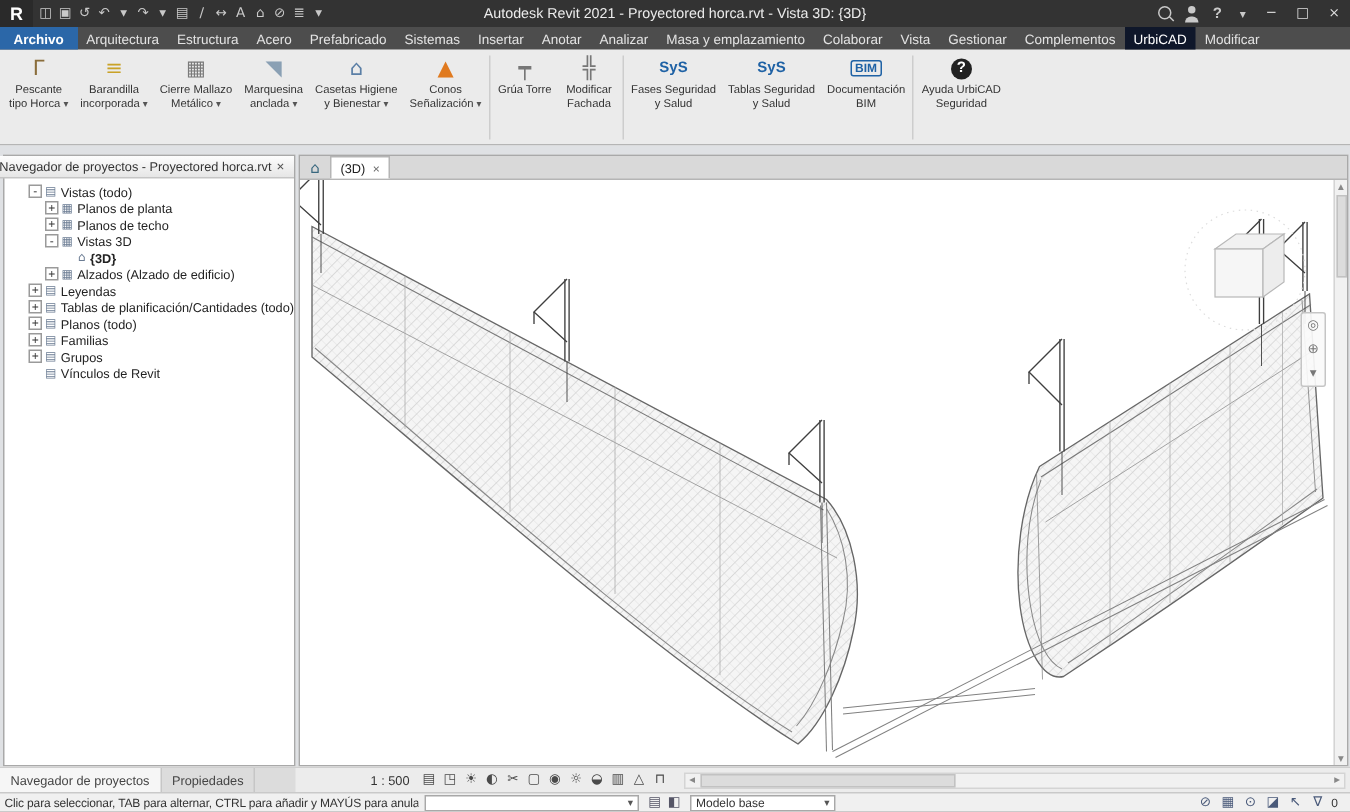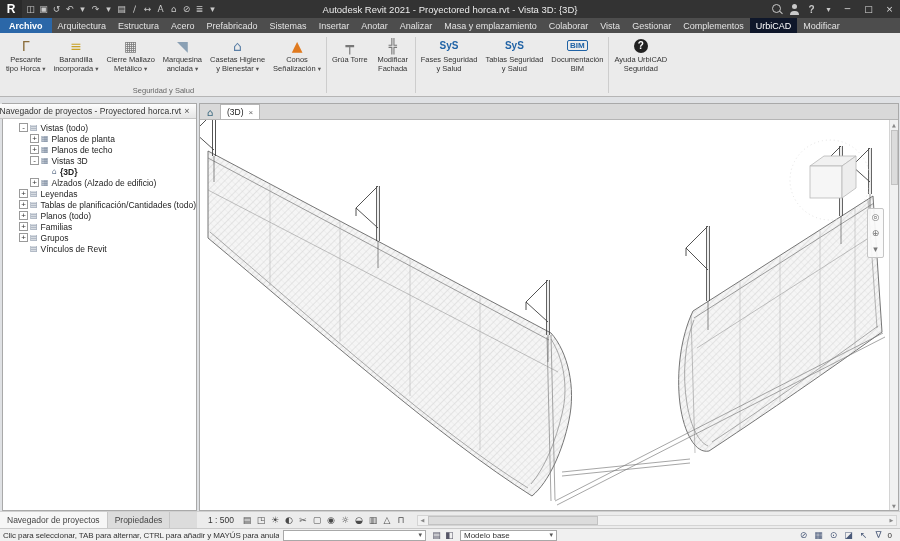--- a/index.html
+++ b/index.html
@@ -73,21 +73,21 @@
   .sarrow{height:9px;display:flex;align-items:center;justify-content:center;width:100%;flex:none;}
   .navbar{position:absolute;right:14px;top:88px;width:17px;background:rgba(250,250,250,.92);border:1px solid #c5c5c5;border-radius:2px;display:flex;flex-direction:column;align-items:center;padding:3px 0;gap:6px;color:#777;font-size:9px;}
   .nbi{display:block;line-height:10px;}
 
   
   .bottomrow{position:absolute;top:511px;left:0;width:100%;height:17px;background:#ececec;border-top:1px solid #cfcfcf;display:flex;align-items:stretch;}
   .paneltabs{width:197px;display:flex;align-items:stretch;background:#dcdcdc;flex:none;}
   .ptab{padding:0 7px;font-size:8.5px;display:flex;align-items:center;color:#444;border-right:1px solid #c6c6c6;white-space:nowrap;}
   .ptab.active{background:#f6f6f6;}
   .vcb{display:flex;align-items:center;padding-left:6px;gap:1px;flex:1;}
-  .scale-btn{font-size:8.5px;padding:0 5px;color:#333;white-space:nowrap;}
+  .scale-btn{font-size:8.5px;padding:0 5px;color:#333;white-space:nowrap;margin-left:39px;}
   .vci{width:14px;height:13px;display:flex;align-items:center;justify-content:center;font-size:9px;color:#4a4a4a;}
   .hscroll{flex:1;height:11px;margin:0 3px 0 8px;background:#f1f1f1;border:1px solid #d4d4d4;display:flex;align-items:center;font-size:5px;color:#888;}
   .harrow{width:9px;text-align:center;flex:none;}
   .hthumb{height:9px;width:170px;background:#dcdcdc;border:1px solid #c2c2c2;margin-left:1px;}
 
   
   .statusbar{position:absolute;top:528px;left:0;width:100%;height:13px;background:#f0f0f0;border-top:1px solid #c9c9c9;display:flex;align-items:center;font-size:8px;color:#333;padding:0 3px;gap:4px;}
   .hint{width:276px;white-space:nowrap;overflow:hidden;flex:none;letter-spacing:-0.1px;}
   .sbox{height:11px;background:#fff;border:1px solid #a8a8a8;display:flex;align-items:center;padding:0 3px;font-size:8px;color:#333;flex:none;}
   .wsbox{width:143px;}
@@ -197,21 +197,20 @@
               <div class="rbl">y Bienestar<span class="dd g"> ▾</span></div>
             </div>
             <div class="rbtn">
               <span class="ricon">
                 <i class="gicon g" style="color: rgb(224, 122, 31);">▲</i>
               </span>
               <div class="rbl">Conos</div>
               <div class="rbl">Señalización<span class="dd g"> ▾</span></div>
             </div>
           </div>
-          <div class="rplabel">Seguridad y Salud</div>
         </div>
         <span class="rdiv"></span>
         <div class="rpanel">
           <div class="rprow">
             <div class="rbtn">
               <span class="ricon">
                 <i class="gicon g" style="color: rgb(119, 119, 119);">┯</i>
               </span>
               <div class="rbl">Grúa Torre</div>
               <div class="rbl"></div>

